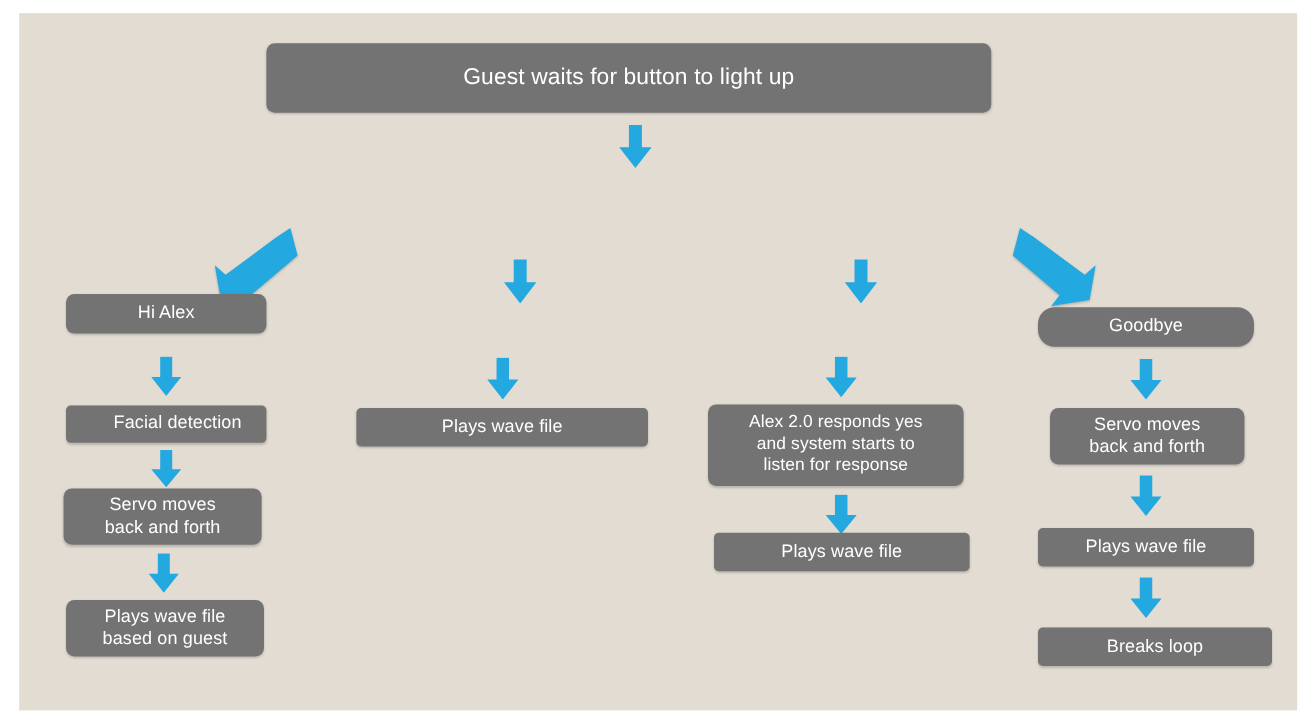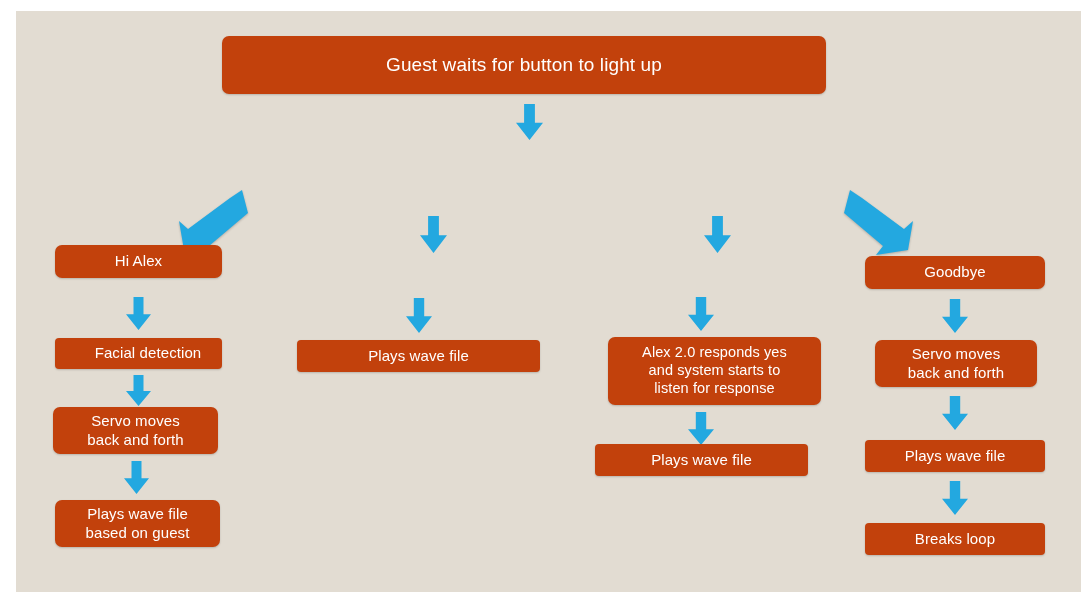--- a/index.html
+++ b/index.html
@@ -20,21 +20,21 @@
     position: absolute;
     left: 16px;
     top: 11px;
     width: 1065px;
     height: 581px;
     background: #e2dcd2;
   }
   .node {
     position: absolute;
     box-sizing: border-box;
-    background: #c2410c;
+    background: #737373;
     color: #ffffff;
     border-radius: 7px;
     display: flex;
     align-items: center;
     justify-content: center;
     text-align: center;
     line-height: 1.22;
     letter-spacing: 0.1px;
     padding: 2px 6px;
     box-shadow: 0 1px 2px rgba(0,0,0,0.18);
@@ -106,37 +106,37 @@
 based on guest</div>
 
 
     <div class="arrow-v" style="left:390px; top:287px; width:26px; height:35px;"></div>
 
     <div class="node col sq" style="left:281px; top:329px; width:243px; height:32px;">Plays wave file</div>
 
 
     <div class="arrow-v" style="left:672px; top:286px; width:26px; height:34px;"></div>
 
-    <div class="node colsm" style="left:592px; top:326px; width:213px; height:68px;">Alex 2.0 responds yes
+    <div class="node colsm" style="left:574px; top:326px; width:213px; height:68px;">Alex 2.0 responds yes
 and system starts to
 listen for response</div>
 
     <div class="arrow-v" style="left:672px; top:401px; width:26px; height:33px;"></div>
 
     <div class="node col sq" style="left:579px; top:433px; width:213px; height:32px;">Plays wave file</div>
 
-    <div class="node col" style="left:849px; top:245px; width:180px; height:33px;">Goodbye</div>
+    <div class="node col" style="left:849px; top:245px; width:180px; height:33px;border-radius:14px;">Goodbye</div>
 
     <div class="arrow-v" style="left:926px; top:288px; width:26px; height:34px;"></div>
 
     <div class="node col" style="left:859px; top:329px; width:162px; height:47px;">Servo moves
 back and forth</div>
 
     <div class="arrow-v" style="left:926px; top:385px; width:26px; height:34px;"></div>
 
     <div class="node col sq" style="left:849px; top:429px; width:180px; height:32px;">Plays wave file</div>
 
     <div class="arrow-v" style="left:926px; top:470px; width:26px; height:34px;"></div>
 
-    <div class="node col sq" style="left:849px; top:512px; width:180px; height:32px;">Breaks loop</div>
+    <div class="node col sq" style="left:849px; top:512px; width:195px; height:32px;">Breaks loop</div>
 
   </div>
 </div>
 
 </body></html>

